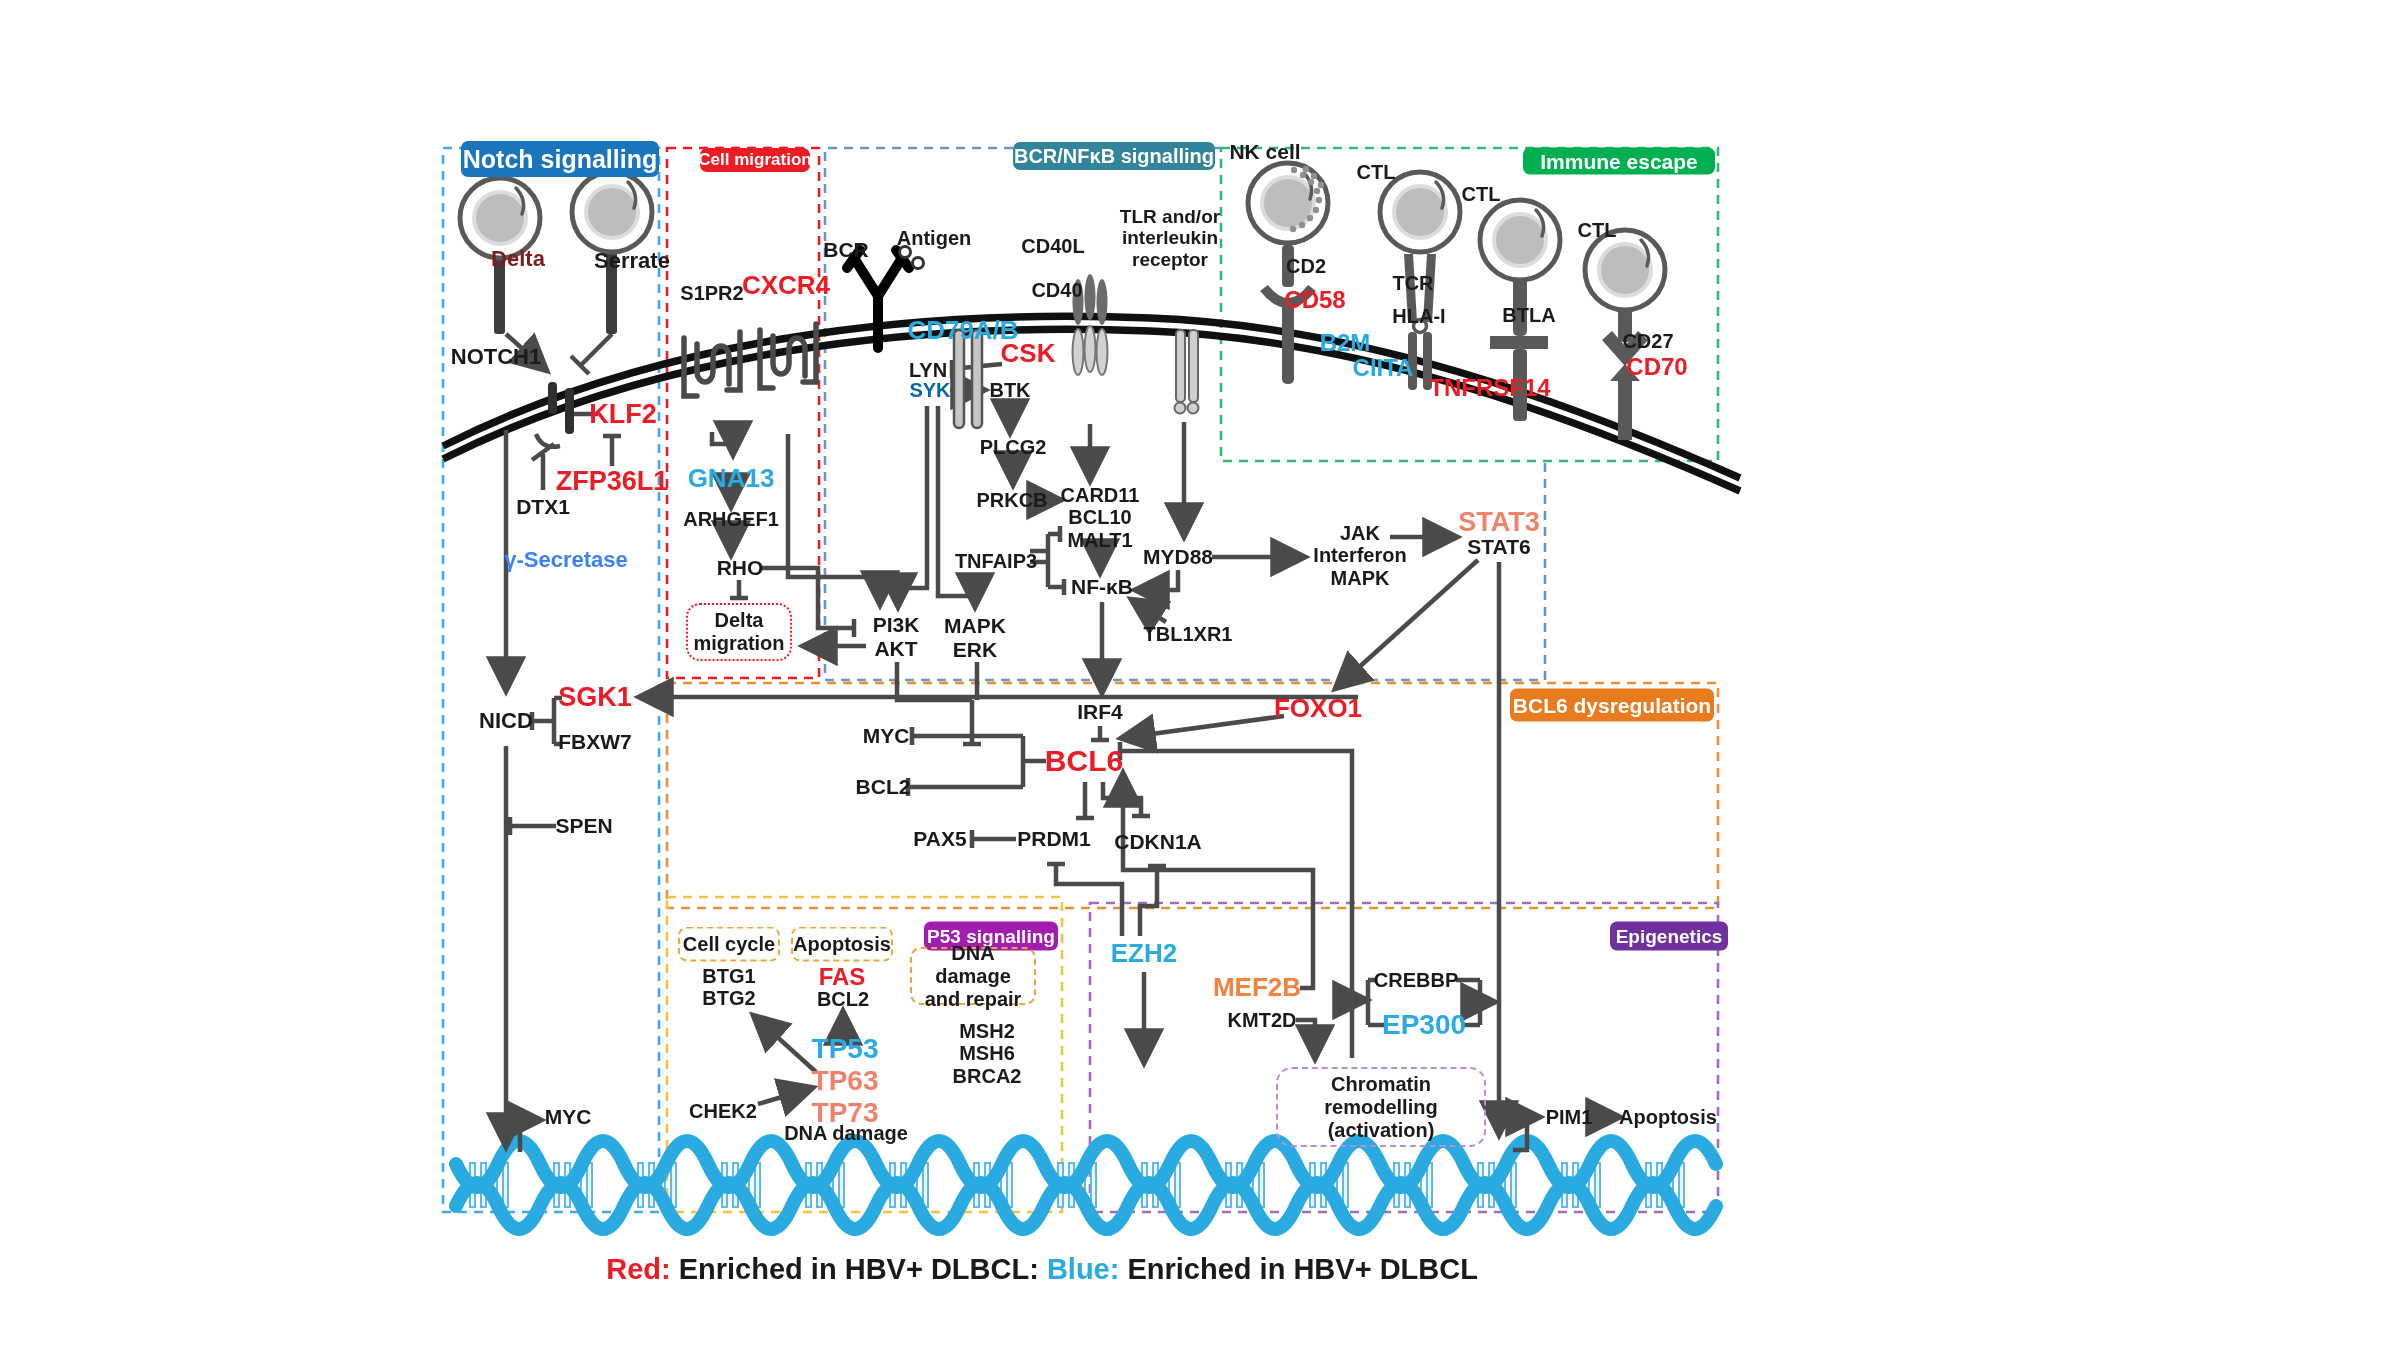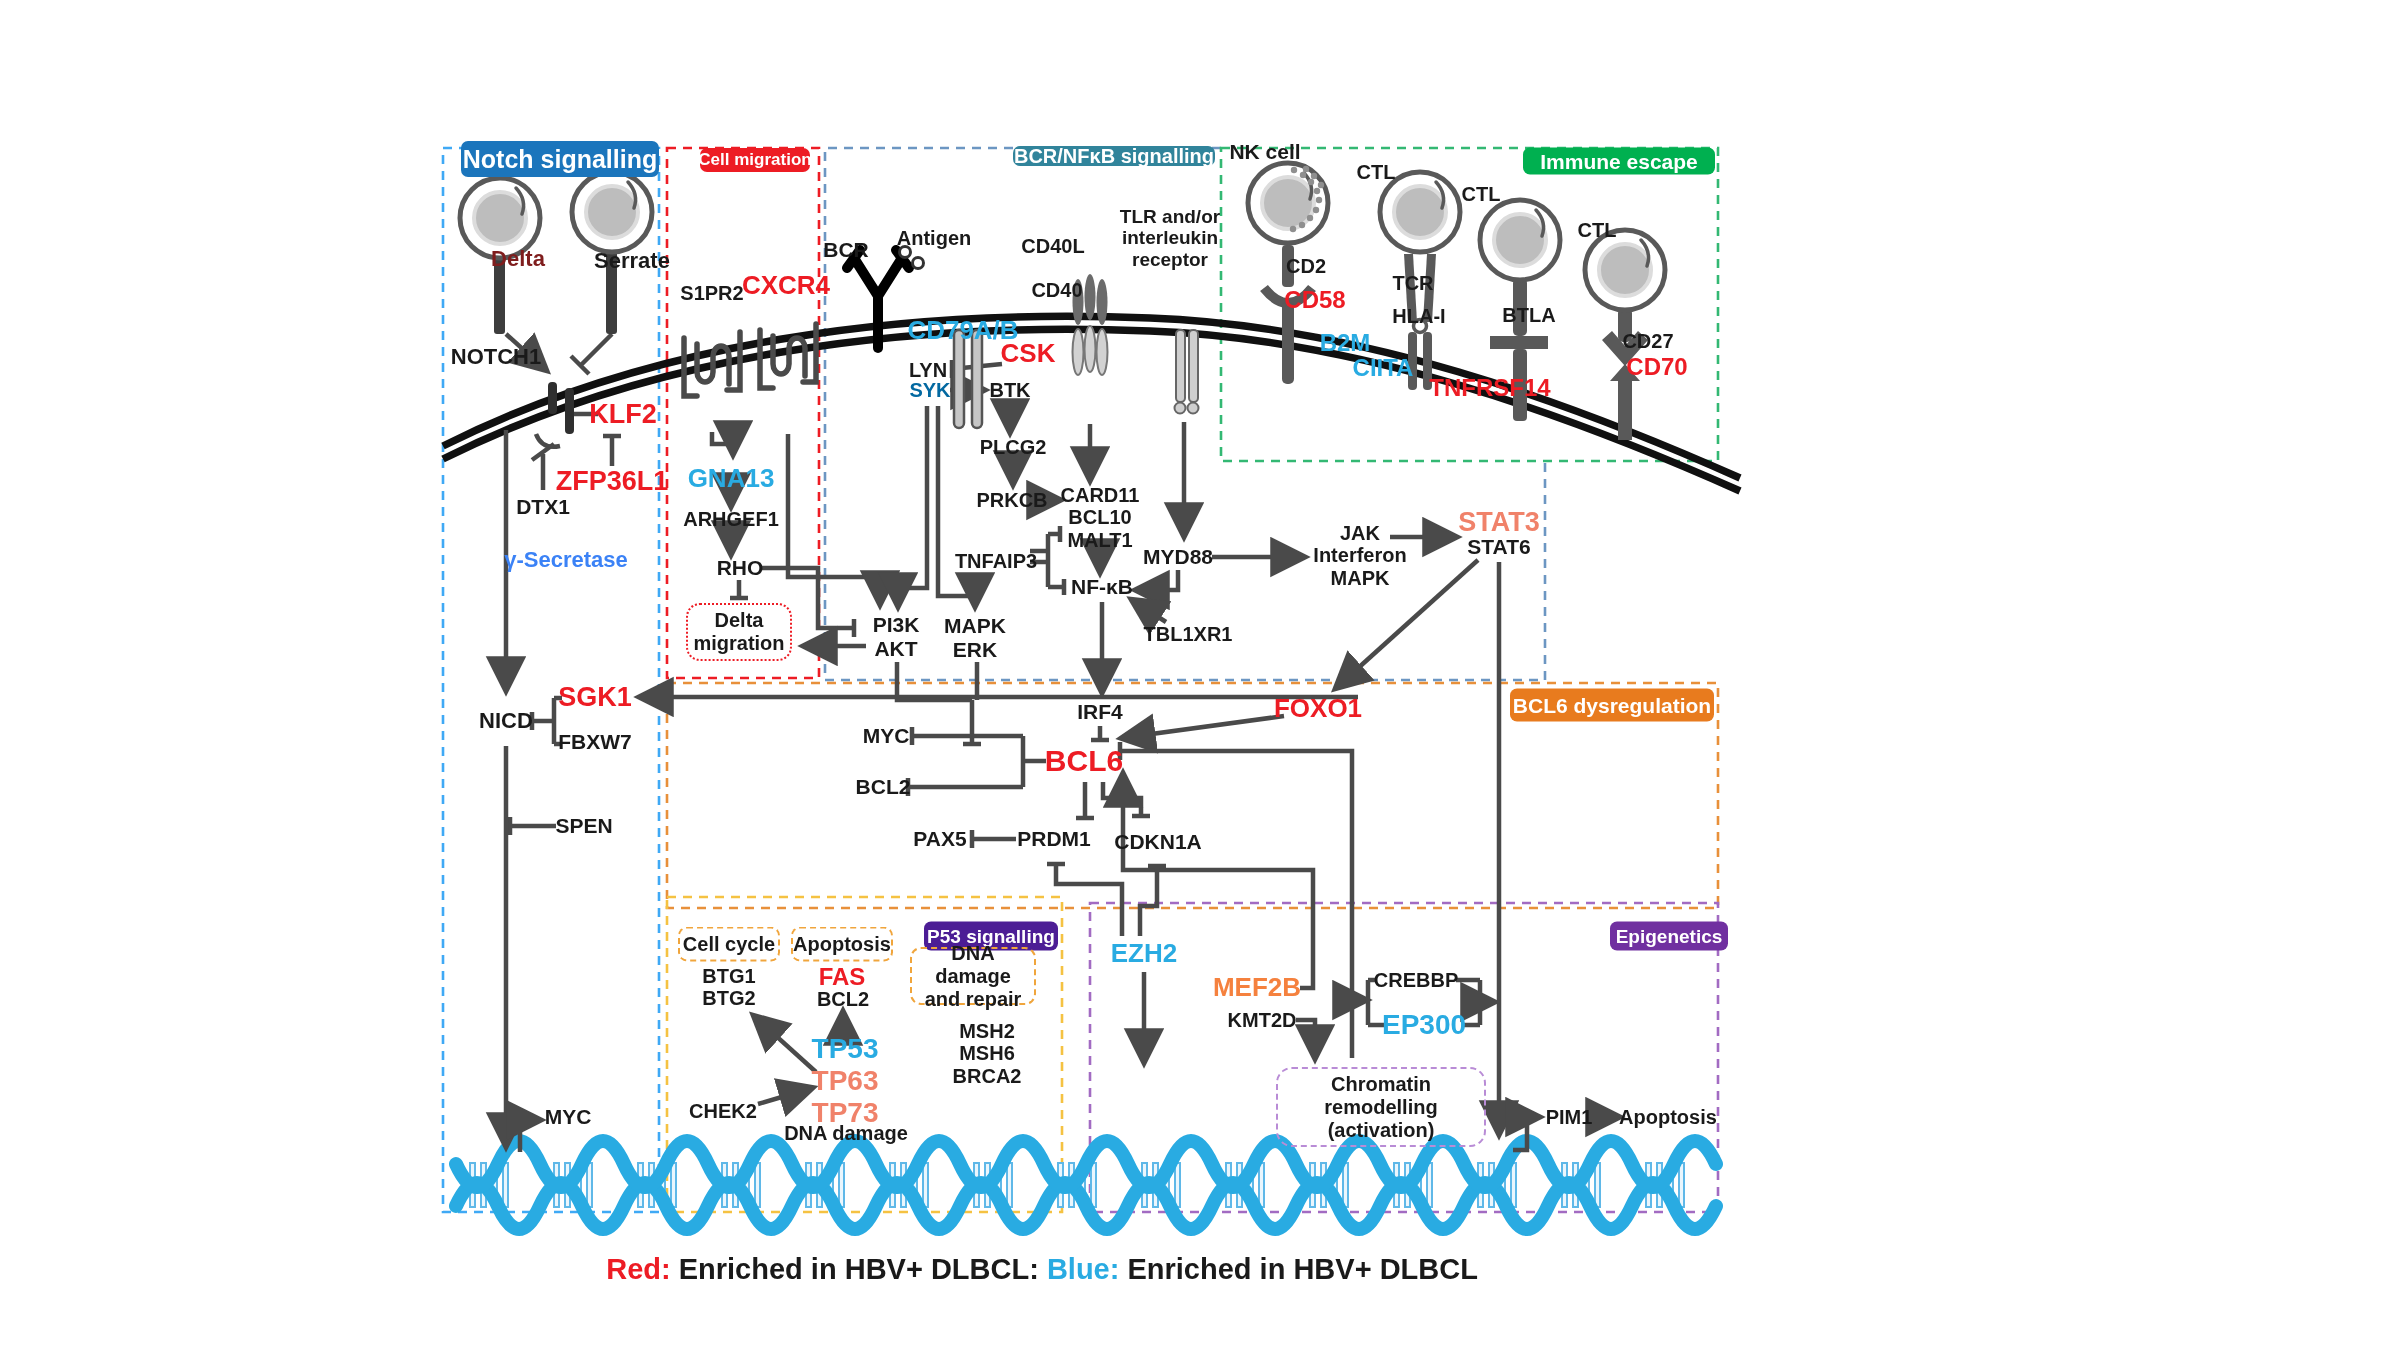--- a/index.html
+++ b/index.html
@@ -326,24 +326,24 @@
 BRCA2</div>
     <div class="lbl" style="font-size: 26px; color: rgb(41, 171, 226); left: 1144px; top: 954px;">EZH2</div>
     <div class="lbl" style="font-size: 26px; color: rgb(245, 129, 62); left: 1257px; top: 988px;">MEF2B</div>
     <div class="lbl" style="font-size: 20px; color: rgb(26, 26, 26); left: 1262px; top: 1020px;">KMT2D</div>
     <div class="lbl" style="font-size: 20px; color: rgb(26, 26, 26); left: 1416px; top: 980px;">CREBBP</div>
     <div class="lbl" style="font-size: 28px; color: rgb(41, 171, 226); left: 1424px; top: 1025px;">EP300</div>
     <div class="lbl" style="font-size: 20px; color: rgb(26, 26, 26); left: 1569px; top: 1117px;">PIM1</div>
     <div class="lbl" style="font-size: 20px; color: rgb(26, 26, 26); left: 1668px; top: 1117px;">Apoptosis</div>
     <div class="chip" style="width: 198px; height: 36px; background: rgb(27, 117, 188); font-size: 25px; left: 560px; top: 159px;">Notch signalling</div>
     <div class="chip" style="width: 110px; height: 24px; background: rgb(237, 28, 36); font-size: 17px; left: 755px; top: 160px;">Cell migration</div>
-    <div class="chip" style="width: 202px; height: 20px; background: rgb(49, 132, 155); font-size: 20px; left: 1114px; top: 156px;">BCR/NFκB signalling</div>
+    <div class="chip" style="width: 202px; height: 28px; background: rgb(49, 132, 155); font-size: 20px; left: 1114px; top: 156px;">BCR/NFκB signalling</div>
     <div class="chip" style="width: 192px; height: 27px; background: rgb(0, 176, 80); font-size: 21px; left: 1619px; top: 161px;">Immune escape</div>
     <div class="chip" style="width: 204px; height: 33px; background: rgb(232, 123, 30); font-size: 21px; left: 1612px; top: 705px;">BCL6 dysregulation</div>
-    <div class="chip" style="width: 134px; height: 29px; background: #4c1d95; font-size: 19px; left: 991px; top: 936px;">P53 signalling</div>
+    <div class="chip" style="width: 134px; height: 29px; background: #a21caf; font-size: 19px; left: 991px; top: 936px;">P53 signalling</div>
     <div class="chip" style="width: 118px; height: 29px; background: rgb(112, 48, 160); font-size: 19px; left: 1669px; top: 936px;">Epigenetics</div>
     <div class="tbox" style="width: 102px; height: 54px; font-size: 20px; border: 2.5px dotted rgb(237, 28, 36); border-radius: 14px; left: 739px; top: 632px;">Delta
 migration</div>
     <div class="tbox" style="width: 98px; height: 31px; font-size: 20px; border: 2.5px dashed rgb(240, 165, 60); border-radius: 9px; left: 729px; top: 944px;">Cell cycle</div>
     <div class="tbox" style="width: 98px; height: 31px; font-size: 20px; border: 2.5px dashed rgb(240, 165, 60); border-radius: 9px; left: 842px; top: 944px;">Apoptosis</div>
     <div class="tbox" style="width: 122px; height: 54px; font-size: 20px; border: 2.5px dashed rgb(240, 165, 60); border-radius: 11px; left: 973px; top: 976px;">DNA damage
 and repair</div>
     <div class="tbox" style="width: 206px; height: 76px; font-size: 20px; border: 2.5px dashed rgb(185, 140, 214); border-radius: 16px; left: 1381px; top: 1107px;">Chromatin remodelling
 (activation)</div>
   </div>

